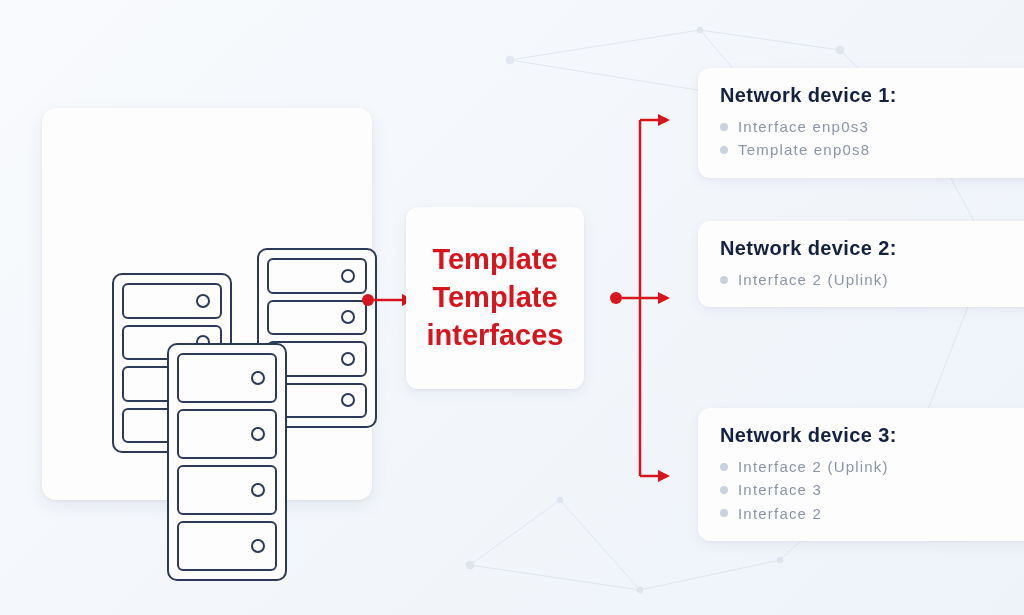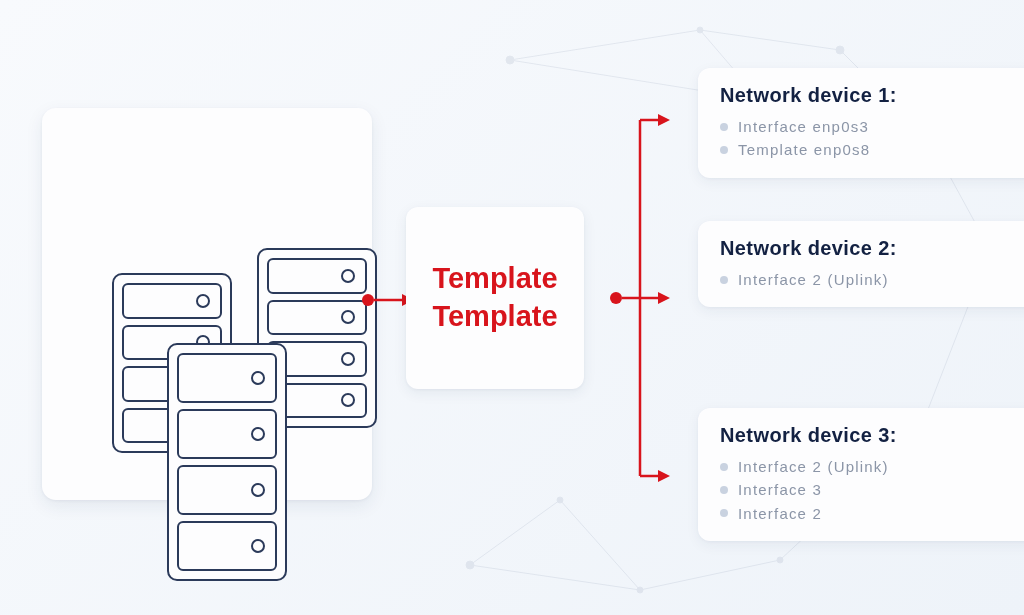--- a/index.html
+++ b/index.html
@@ -189,20 +189,21 @@
   <svg class="arrow-svg" style="left:360px; top:285px; width:60px; height:30px;">
     <circle cx="8" cy="15" r="6" fill="#d8141c"></circle>
     <line x1="14" y1="15" x2="42" y2="15" stroke="#d8141c" stroke-width="2.5"></line>
     <polygon points="42,9 54,15 42,21" fill="#d8141c"></polygon>
   </svg>
 
   <div class="template-card">
     <div class="template-label">
       <span>Template</span><br>
       <span>Template</span><br>
+      <span>interfaces</span>
     </div>
   </div>
 
   <svg class="arrow-svg" style="left:608px; top:100px; width:70px; height:400px;">
     <circle cx="8" cy="198" r="6" fill="#d8141c"></circle>
     <line x1="14" y1="198" x2="32" y2="198" stroke="#d8141c" stroke-width="2.5"></line>
     <line x1="32" y1="20" x2="32" y2="376" stroke="#d8141c" stroke-width="2.5"></line>
 
     <line x1="32" y1="20" x2="50" y2="20" stroke="#d8141c" stroke-width="2.5"></line>
     <polygon points="50,14 62,20 50,26" fill="#d8141c"></polygon>

